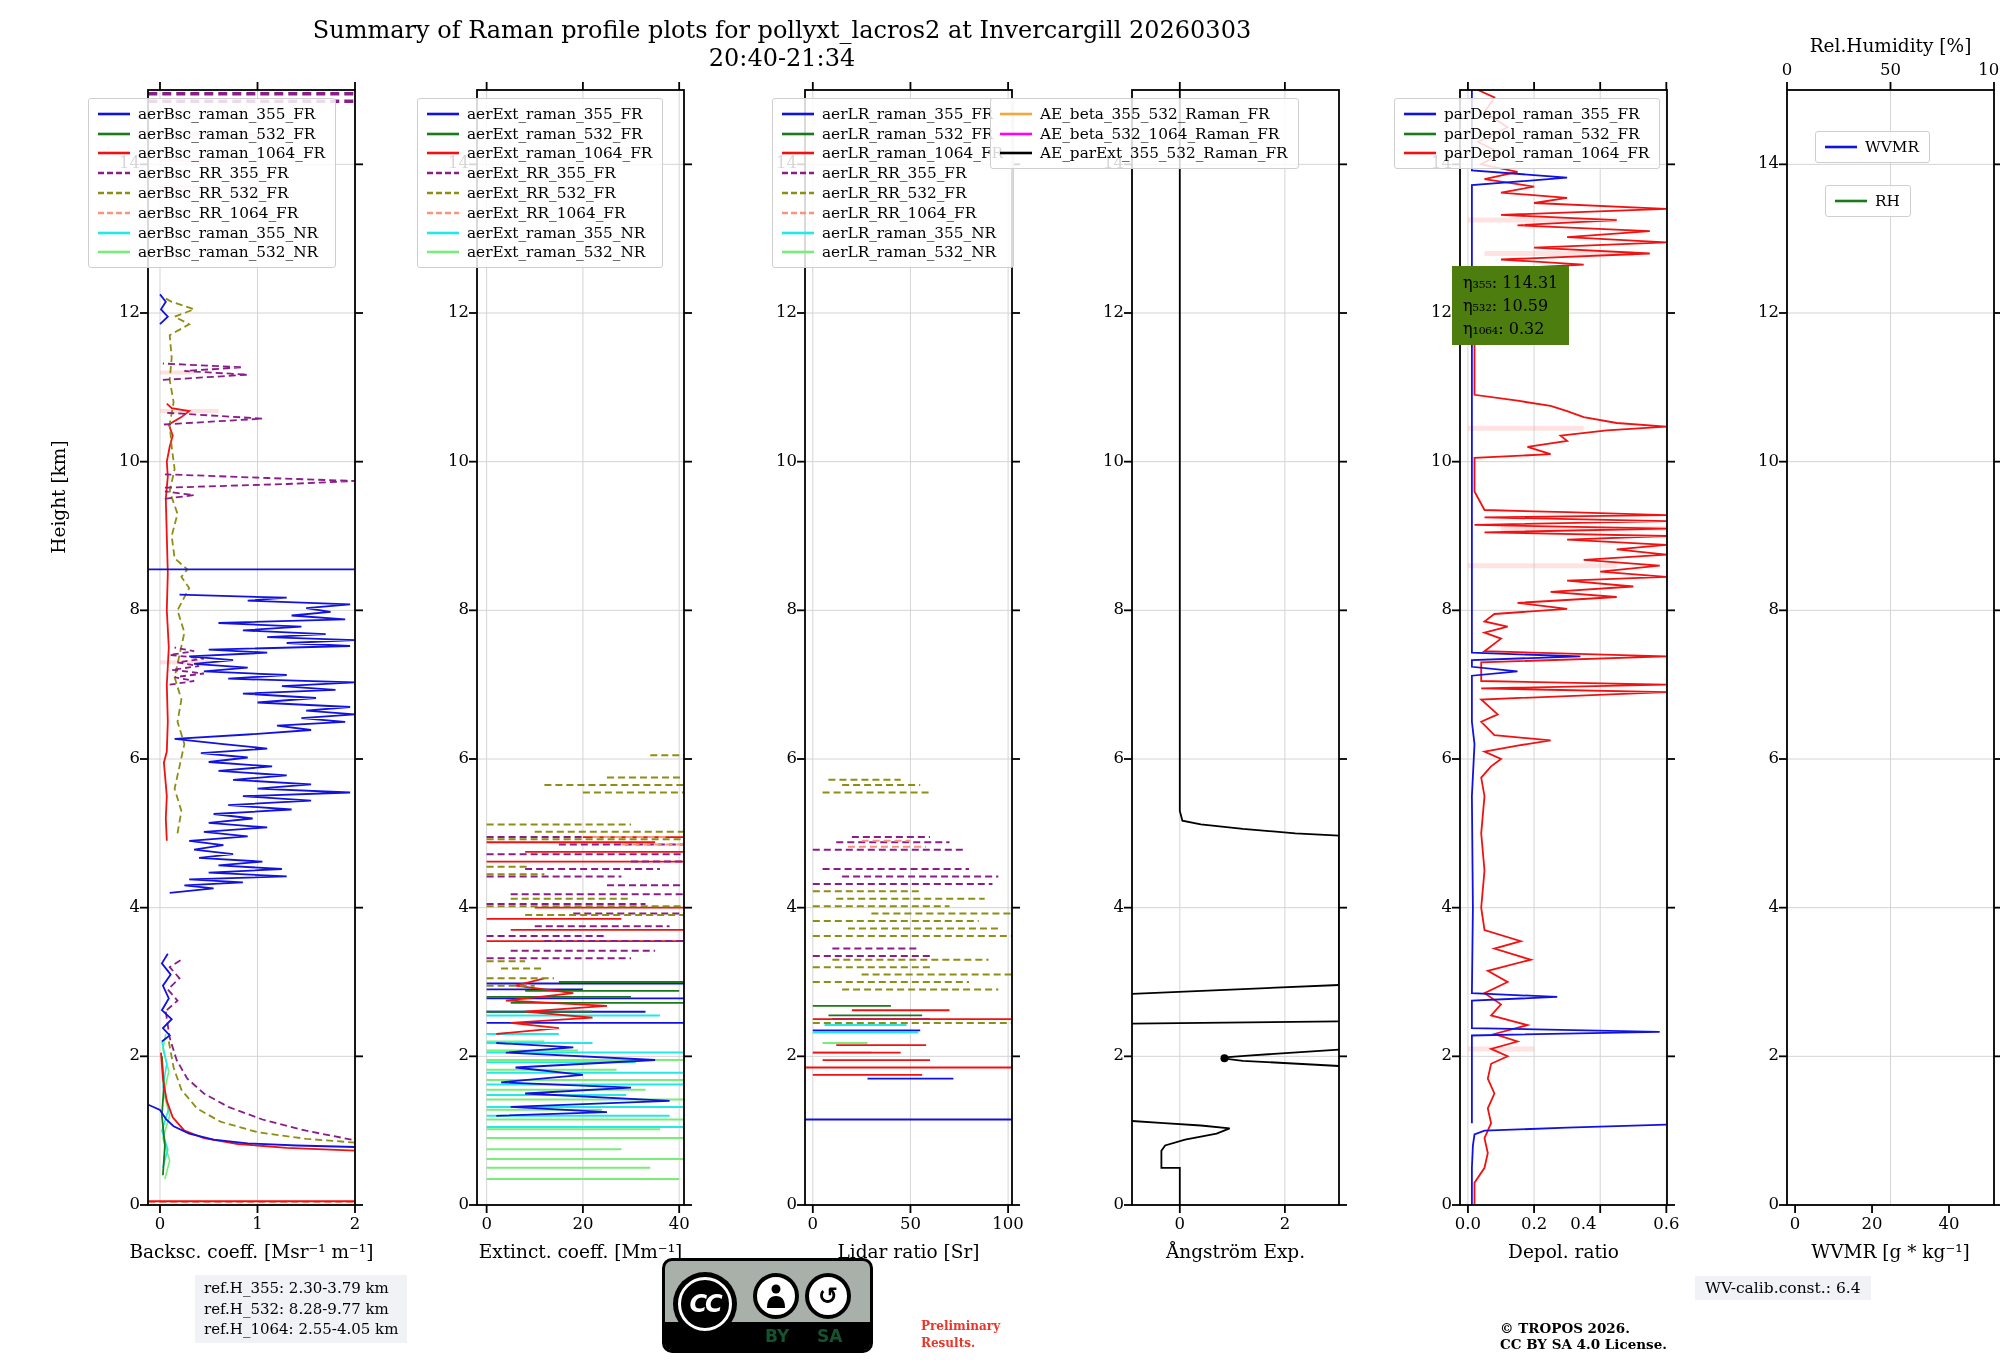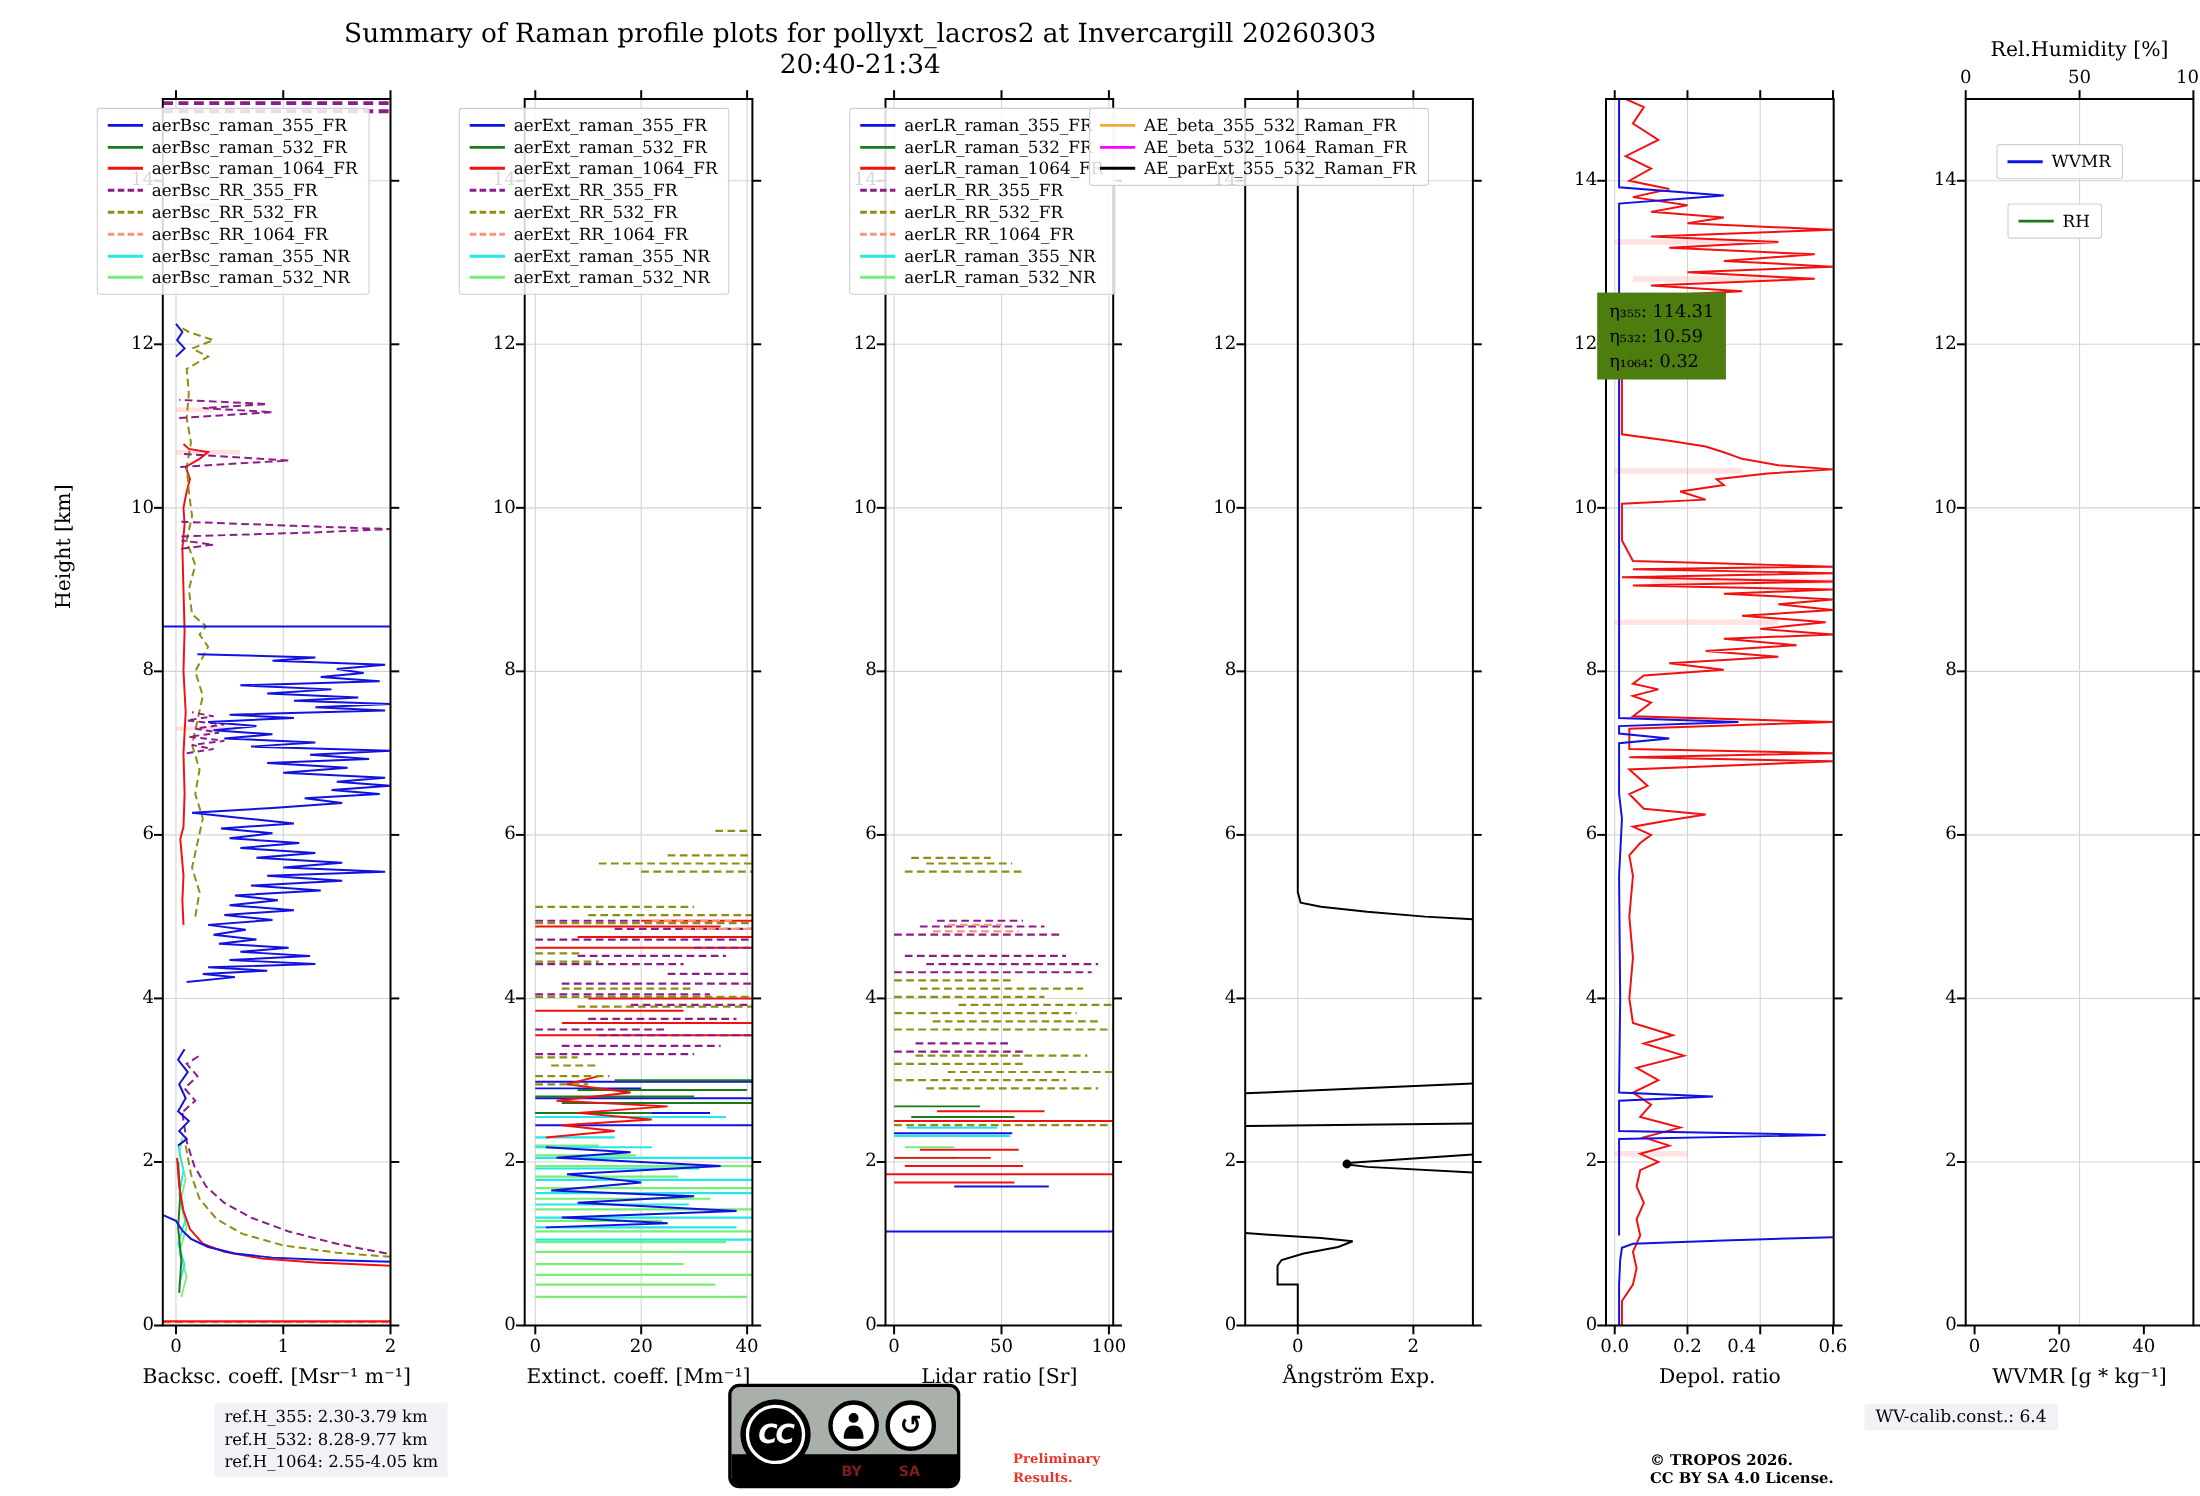--- a/index.html
+++ b/index.html
@@ -28,21 +28,21 @@
   .cc-circle{position:absolute;left:8px;top:11px;width:64px;height:64px;border-radius:50%;background:#000;
              display:flex;align-items:center;justify-content:center;z-index:2;font-style:italic;}
   .cc-inner{position:absolute;inset:5px;border:3px solid #fff;border-radius:50%;}
   .cc-circle span{color:#fff;font-weight:bold;font-size:24px;letter-spacing:-2px;z-index:2;
                   font-family:"DejaVu Sans",sans-serif;}
   .cc-icon{position:absolute;width:46px;height:46px;border-radius:50%;background:#fff;border:4px solid #000;
            box-sizing:border-box;display:flex;align-items:center;justify-content:center;top:12px;}
   .cc-by{left:88px;}
   .cc-sa{left:140px;}
   .cc-sa span{font-size:24px;font-weight:bold;color:#000;line-height:1;font-family:"DejaVu Sans",sans-serif;}
-  .cc-label{position:absolute;bottom:4px;color:#7f1d1d;font-weight:bold;font-size:13px;z-index:2;
+  .cc-label{position:absolute;bottom:4px;color:#14532d;font-weight:bold;font-size:17px;z-index:2;
             font-family:"DejaVu Sans",sans-serif;}
   .cc-label-by{left:100px;}
   .cc-label-sa{left:152px;}
 </style>
 </head>
 <body>
 
 <div class="figure">
   <div class="title">Summary of Raman profile plots for pollyxt_lacros2 at Invercargill 20260303 20:40-21:34</div>
   <div class="ylabel">Height [km]</div>
@@ -794,20 +794,40 @@
       <div class="ticklab" style="left: 1636.34px; top: 1214px; width: 60px; text-align: center;">0.6</div>
       <div class="ticklab" style="left: 1398px; top: 1194px; width: 54px; text-align: right;">0</div>
       <div class="ticklab" style="left: 1398px; top: 1045.33px; width: 54px; text-align: right;">2</div>
       <div class="ticklab" style="left: 1398px; top: 896.667px; width: 54px; text-align: right;">4</div>
       <div class="ticklab" style="left: 1398px; top: 748px; width: 54px; text-align: right;">6</div>
       <div class="ticklab" style="left: 1398px; top: 599.333px; width: 54px; text-align: right;">8</div>
       <div class="ticklab" style="left: 1398px; top: 450.667px; width: 54px; text-align: right;">10</div>
       <div class="ticklab" style="left: 1398px; top: 302px; width: 54px; text-align: right;">12</div>
       <div class="ticklab" style="left: 1398px; top: 153.333px; width: 54px; text-align: right;">14</div>
       <div class="xlab" style="left: 1400px; top: 1241px; width: 327px; text-align: center;">Depol. ratio</div>
+      <div class="legend" style="left: 1394px; top: 98px;">
+        <div class="lrow">
+          <svg width="34" height="6">
+            <line x1="1" y1="3" x2="33" y2="3" stroke="#1212e0" stroke-width="2.6"></line>
+          </svg>
+          <span>parDepol_raman_355_FR</span>
+        </div>
+        <div class="lrow">
+          <svg width="34" height="6">
+            <line x1="1" y1="3" x2="33" y2="3" stroke="#1a7a1a" stroke-width="2.6"></line>
+          </svg>
+          <span>parDepol_raman_532_FR</span>
+        </div>
+        <div class="lrow">
+          <svg width="34" height="6">
+            <line x1="1" y1="3" x2="33" y2="3" stroke="#f21111" stroke-width="2.6"></line>
+          </svg>
+          <span>parDepol_raman_1064_FR</span>
+        </div>
+      </div>
       <div class="ann" style="left: 1452px; top: 266px;">
         <div>η₃₅₅: 114.31</div>
         <div>η₅₃₂: 10.59</div>
         <div>η₁₀₆₄: 0.32</div>
       </div>
       <div class="ticklab" style="left: 1765.08px; top: 1214px; width: 60px; text-align: center;">0</div>
       <div class="ticklab" style="left: 1842.03px; top: 1214px; width: 60px; text-align: center;">20</div>
       <div class="ticklab" style="left: 1918.98px; top: 1214px; width: 60px; text-align: center;">40</div>
       <div class="ticklab" style="left: 1725px; top: 1194px; width: 54px; text-align: right;">0</div>
       <div class="ticklab" style="left: 1725px; top: 1045.33px; width: 54px; text-align: right;">2</div>

